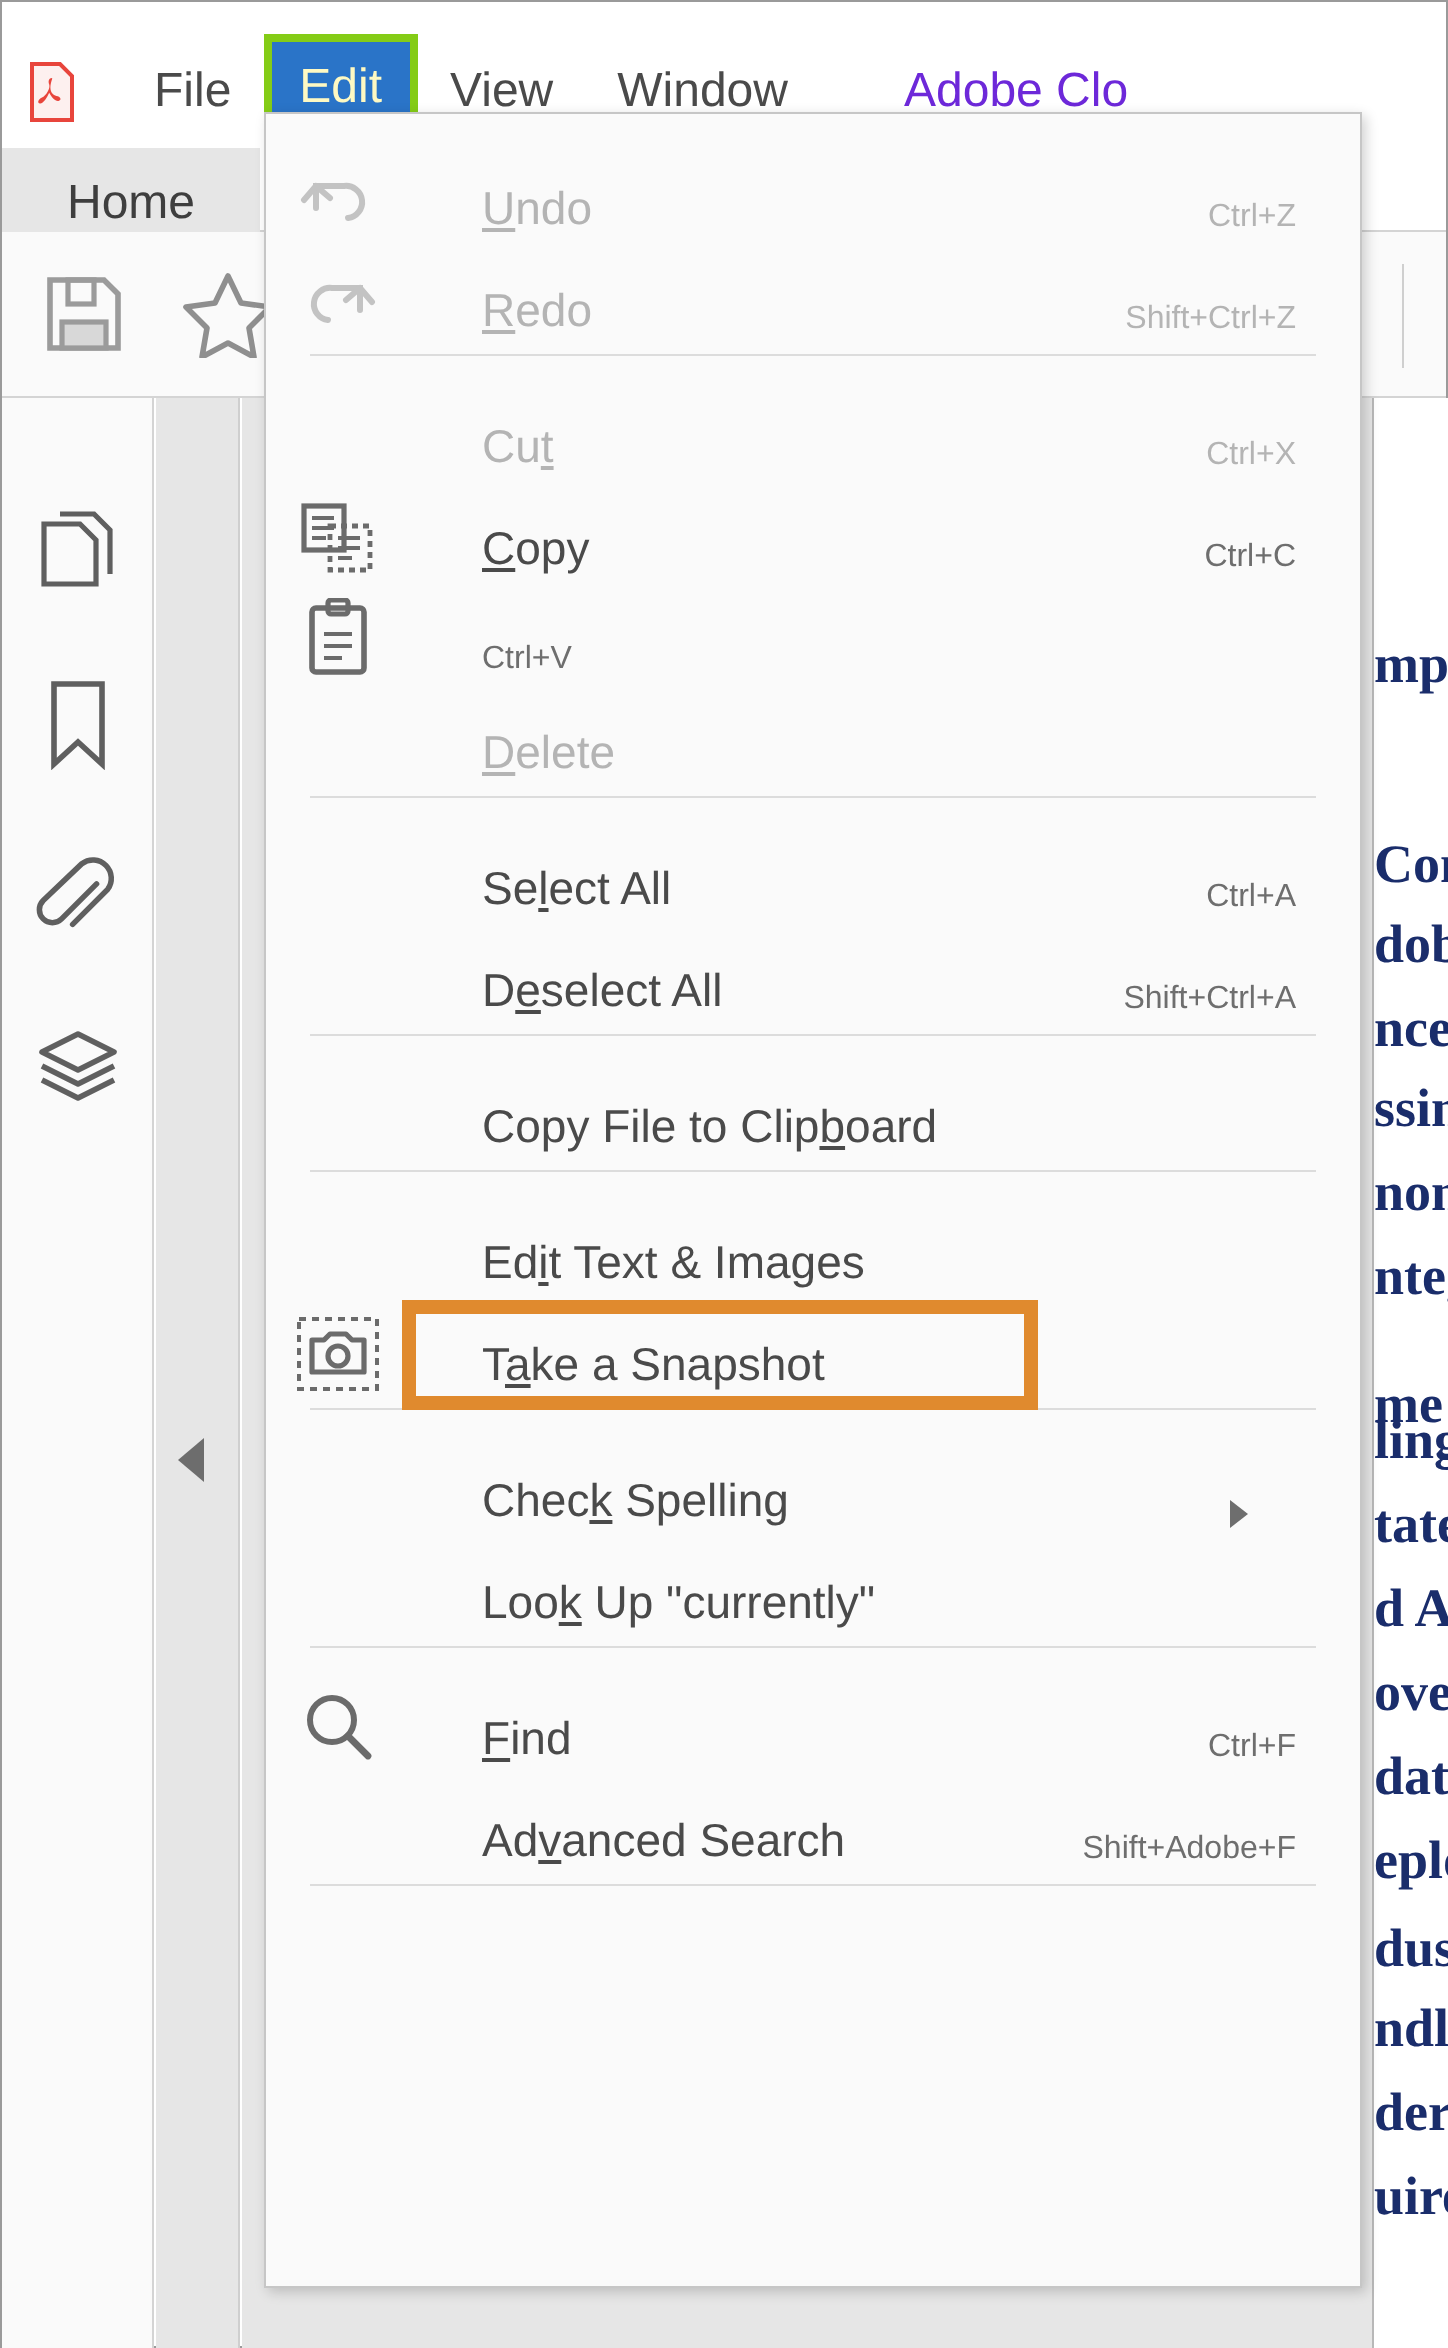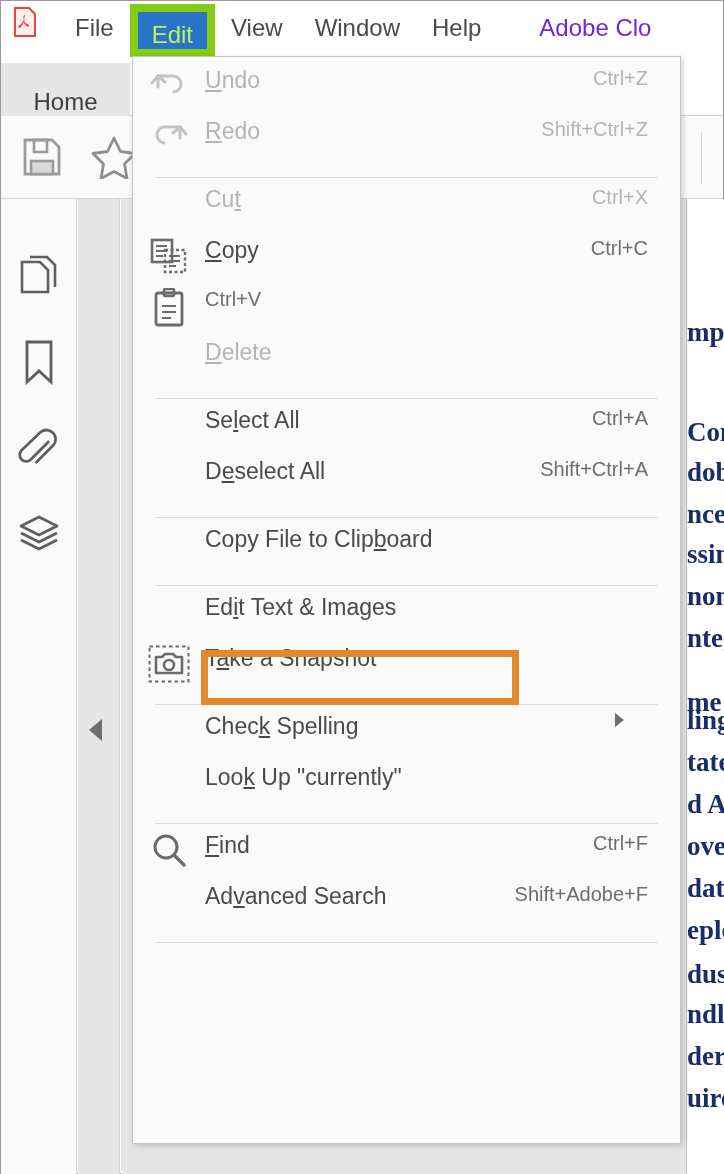--- a/index.html
+++ b/index.html
@@ -11,42 +11,42 @@
   }
   #app {
     position: relative;
     width: 724px; height: 1174px;
     background: #ffffff;
     border: 1px solid #9a9a9a;
   }
 
   
   .menubar {
-    position: absolute; left: 0; top: 5px;
+    position: absolute; left: 0; top: 16px;
     width: 610px; height: 57px;
     background: #ffffff;
-    display: flex; 
+    display: flex; align-items: center;
   }
   .app-logo {
     width: 26px; height: 32px;
     margin-left: 12px; margin-right: 22px;
     display: flex; align-items: center; justify-content: center;
   }
   .menubar-item {
     font-size: 24px;
     color: #4a4a4a;
     padding: 0 16px;
     height: 44px;
     line-height: 44px;
     white-space: nowrap;
   }
   .menubar-item.active {
     background: #2a74c8;
-    color: #bef264;
-    border: 8px solid #84cc16;
+    color: #fef9c3;
+    border: 4px solid #84cc16;
     height: 53px;
     line-height: 45px;
     padding: 0 14px;
     position: relative;
     top: -2px;
   }
   .menubar-item.cloud { color: #6d28d9; margin-left: 26px; }
 
   
   .tabstrip {
@@ -141,38 +141,39 @@
   .menu-panel {
     position: absolute; left: 131px; top: 55px;
     width: 549px; height: 1088px;
     background: #fafafa;
     border: 1px solid #c6c6c6;
     box-shadow: 2px 2px 6px rgba(0,0,0,0.18);
     z-index: 40;
   }
   .menu-item {
     position: relative;
-    display: flex; align-items: flex-start;
+    display: flex; align-items: flex-end;
     height: 51px;
     font-size: 23px;
     color: #4a4a4a;
     padding-left: 0;
+    gap: 36px;
   }
   .menu-item.disabled { color: #b4b4b4; }
   .menu-item.hovered { background: #e8f0fa; }
   .mi-icon {
     width: 72px;
     display: flex; align-items: center; justify-content: center;
     flex: 0 0 72px;
   }
   .mi-label { flex: 1 1 auto; white-space: nowrap; }
   .mi-label u { text-decoration: underline; text-underline-offset: 2px; }
   .mi-accel {
     margin-right: 32px;
-    font-size: 20px;
+    font-size: 16px;
     color: #6e6e6e;
     white-space: nowrap;
   }
   .menu-item.disabled .mi-accel { color: #b4b4b4; }
   .mi-submenu {
     margin-right: 56px;
     width: 0; height: 0;
     border-top: 7px solid transparent;
     border-bottom: 7px solid transparent;
     border-left: 9px solid #6e6e6e;
@@ -290,23 +291,20 @@
     </div>
     <div class="menubar-item active">
       <span>Edit</span>
     </div>
     <div class="menubar-item">
       <span>View</span>
     </div>
     <div class="menubar-item">
       <span>Window</span>
     </div>
-    <div class="menubar-item">
-      <span>Help</span>
-    </div>
     <div class="menubar-item cloud">
       <span>Adobe Clo</span>
     </div>
   </div>
 
   <div class="menu-panel" id="menu-panel">
     <div class="spacer-top"></div>
   <div class="menu-item disabled">
         <span class="mi-icon">
           <svg width="38" height="34" viewBox="0 0 38 34">

